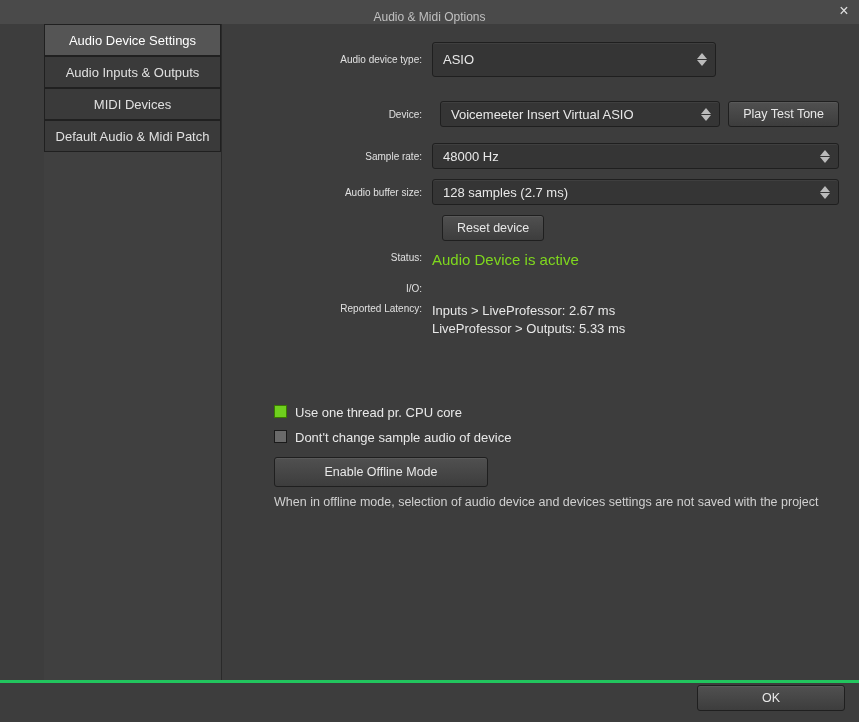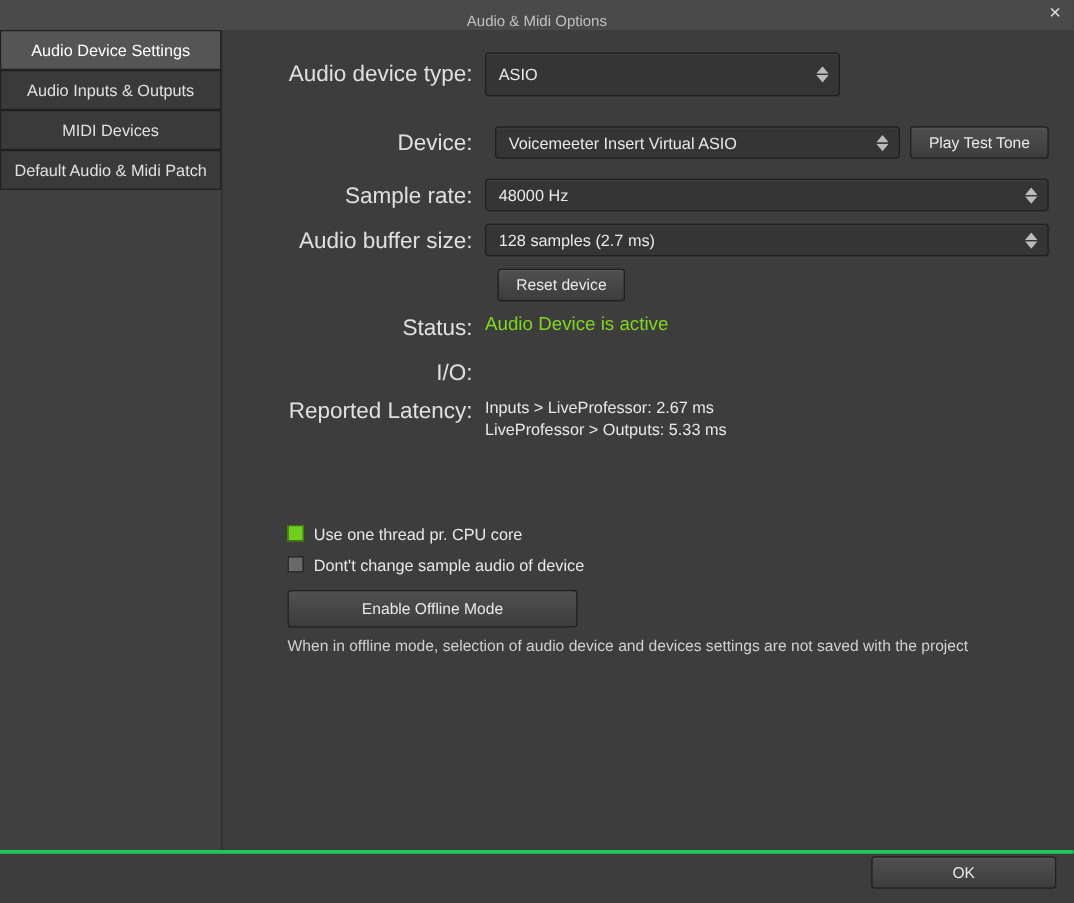--- a/index.html
+++ b/index.html
@@ -22,20 +22,21 @@
   }
   .titlebar .close {
     position: absolute; right: 6px; top: 2px;
     width: 18px; height: 18px;
     color: #e0e0e0; font-size: 16px; line-height: 18px;
     text-align: center; cursor: pointer;
   }
   .content {
     display: flex;
     height: 656px;
+    padding-left: 44px;
   }
   .sidebar {
     width: 178px;
     background: #404040;
     border-right: 1px solid #2a2a2a;
   }
   .sidebar-item {
     height: 32px;
     display: flex; align-items: center; justify-content: center;
     font-size: 13px; color: #e0e0e0;
@@ -56,21 +57,21 @@
   .form-row {
     display: flex;
     align-items: center;
     margin-bottom: 10px;
   }
   .form-row .lbl {
     width: 190px;
     text-align: right;
     padding-right: 10px;
     color: #e0e0e0;
-    font-size: 18px;
+    font-size: 10px;
   }
   .combo {
     flex: 1; min-width: 0;
     height: 26px;
     background: #353535;
     border: 1px solid #1f1f1f;
     border-radius: 3px;
     display: flex; align-items: center;
     padding: 0 26px 0 10px;
     color: #e8e8e8;
@@ -90,21 +91,21 @@
     padding: 0 14px;
     background: linear-gradient(#505050,#3d3d3d);
     border: 1px solid #1f1f1f;
     border-radius: 3px;
     color: #e8e8e8;
     font-size: 12.5px;
     display: inline-flex; align-items: center; justify-content: center;
     cursor: pointer;
     box-shadow: inset 0 1px 0 rgba(255,255,255,0.06);
   }
-  .btn.wide { width: 232px; height: 30px; }
+  .btn.wide { width: 214px; height: 30px; }
   .row-device { gap: 8px; }
   .row-buttons { padding-left: 200px; gap: 8px; }
   .row-info { align-items: flex-start; margin-bottom: 8px; }
   .row-info .lbl { padding-top: 1px; }
   .status-val { color: #7fd81e; font-size: 15px; }
   .info-text { color: #e8e8e8; line-height: 1.35; }
   .checkbox-row {
     display: flex; align-items: flex-start; gap: 8px;
     padding-left: 32px;
     margin-bottom: 10px;

